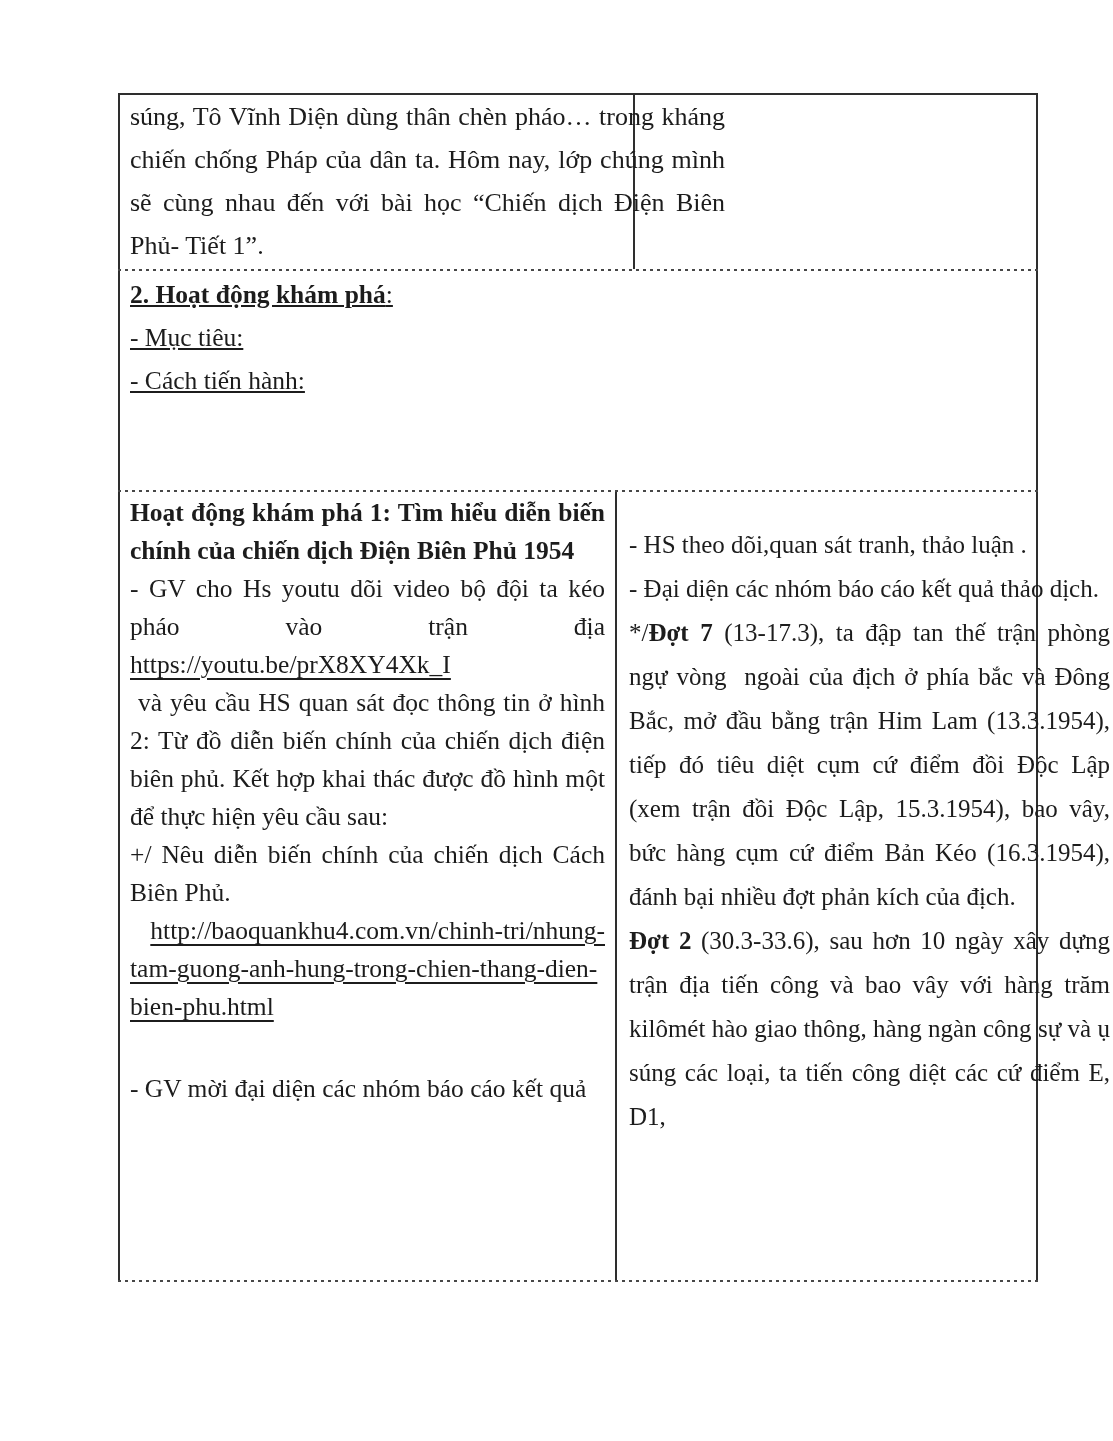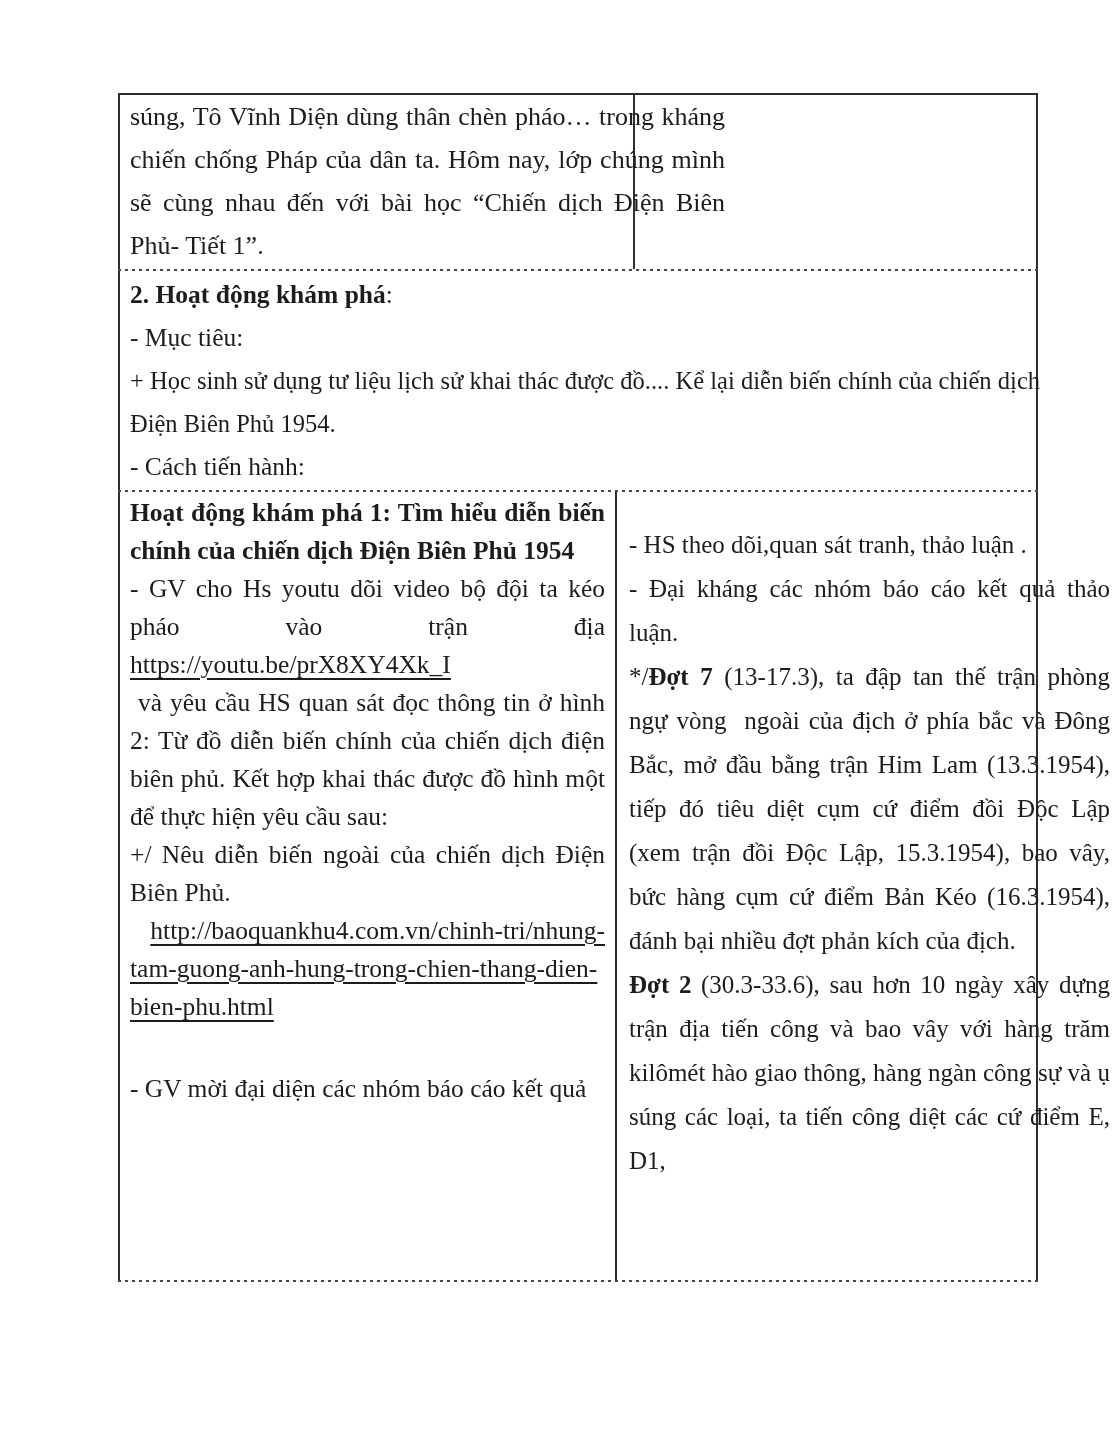--- a/index.html
+++ b/index.html
@@ -56,21 +56,21 @@
     left: 2px; top: 2px; width: 613px; height: 174px;
     padding: 0 8px 0 10px;
     font-size: 26px; line-height: 43px;
   }
   .row1-right {
     left: 517px; top: 2px; width: 401px; height: 174px;
   }
   .row2-cell {
     left: 2px; top: 180px; width: 942px; height: 217px;
     padding: 0 22px 0 10px;
-    font-size: 25.5px; line-height: 43px;
+    font-size: 25.5px; line-height: 43px; text-decoration: underline;
   }
   .row2-cell p.objective { font-size: 24.5px; }
   .row3-left {
     left: 2px; top: 401px; width: 495px; height: 786px;
     padding: 0 10px 0 10px;
     font-size: 25.5px; line-height: 38px;
   }
   .row3-right {
     left: 499px; top: 401px; width: 496px; height: 786px;
     padding: 29px 3px 0 12px;
@@ -103,34 +103,33 @@
   <div class="hdash hdash-bottom"></div>
 
   <div class="cell row1-left">
     <p>súng, Tô Vĩnh Diện dùng thân chèn pháo… trong kháng chiến chống Pháp của dân ta. Hôm nay, lớp chúng mình sẽ cùng nhau đến với bài học “Chiến dịch Điện Biên Phủ- Tiết 1”.</p>
   </div>
   <div class="cell row1-right"></div>
 
   <div class="cell row2-cell">
     <p><b>2. Hoạt động khám phá</b><span>:</span></p>
     <p>- Mục tiêu:</p>
-    <p class="objective">+ Học sinh sử dụng tư liệu lịch sử khai thác được đồ.... Kể lại diễn biến chính của chiến dịch Điện Biên Phủ 1954.</p>
     <p>- Cách tiến hành:</p>
   </div>
 
   <div class="cell row3-left">
     <p><b>Hoạt động khám phá 1: Tìm hiểu diễn biến chính của chiến dịch Điện Biên Phủ 1954</b></p>
     <p><span>- GV cho Hs youtu dõi video bộ đội ta kéo pháo vào trận địa </span><a href="#" class="doc-link nowrap">https://youtu.be/prX8XY4Xk_I</a></p>
     <p> và yêu cầu HS quan sát đọc thông tin ở hình 2: Từ đồ diễn biến chính của chiến dịch điện biên phủ. Kết hợp khai thác được đồ hình một để thực hiện yêu cầu sau:</p>
-    <p>+/ Nêu diễn biến ngoài của chiến dịch Điện Biên Phủ.</p>
+    <p>+/ Nêu diễn biến chính của chiến dịch Cách Biên Phủ.</p>
     <p><span> </span><a href="#" class="doc-link">http://baoquankhu4.com.vn/chinh-tri/nhung-tam-guong-anh-hung-trong-chien-thang-dien-bien-phu.html</a></p>
     <p class="blank-line"></p>
     <p>- GV mời đại diện các nhóm báo cáo kết quả</p>
   </div>
 
   <div class="cell row3-right">
     <p>- HS theo dõi,quan sát tranh, thảo luận .</p>
-    <p>- Đại kháng các nhóm báo cáo kết quả thảo luận.</p>
+    <p>- Đại diện các nhóm báo cáo kết quả thảo dịch.</p>
     <p><span>*/</span><b>Đợt 7</b><span> (13-17.3), ta đập tan thế trận phòng ngự vòng  ngoài của địch ở phía bắc và Đông Bắc, mở đầu bằng trận Him Lam (13.3.1954), tiếp đó tiêu diệt cụm cứ điểm đồi Độc Lập (xem trận đồi Độc Lập, 15.3.1954), bao vây, bức hàng cụm cứ điểm Bản Kéo (16.3.1954), đánh bại nhiều đợt phản kích của địch.</span></p>
     <p><b>Đợt 2</b><span> (30.3-33.6), sau hơn 10 ngày xây dựng trận địa tiến công và bao vây với hàng trăm kilômét hào giao thông, hàng ngàn công sự và ụ súng các loại, ta tiến công diệt các cứ điểm E, D1,</span></p>
   </div>
 
 </div>
 
 </body></html>

